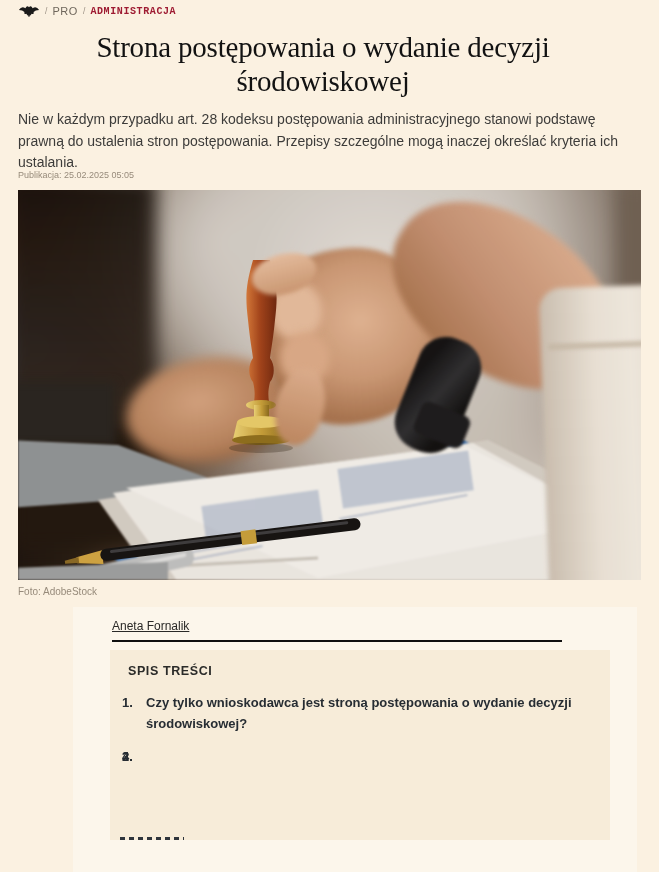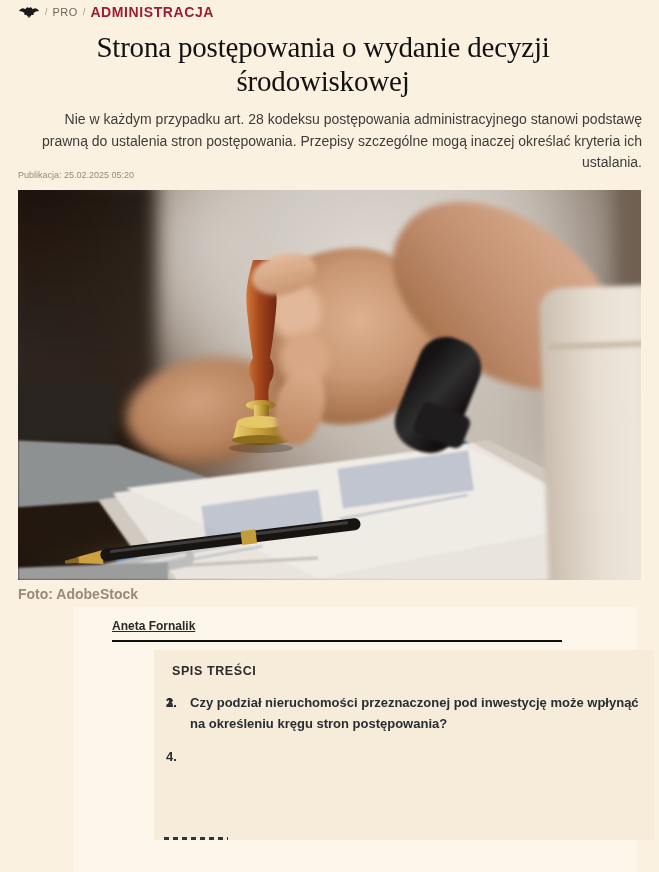--- a/index.html
+++ b/index.html
@@ -9,31 +9,31 @@
     font-family:"Liberation Sans", sans-serif;
     position:relative;
   }
   .page{position:relative;width:659px;height:872px;}
 
   
   .topbar{position:absolute;left:18px;top:4px;display:flex;align-items:center;gap:5px;}
   .eagle{width:22px;height:14px;display:block;}
   .crumb-sep{font-size:8.5px;color:#9a9083;}
   .crumb-pro{font-size:11px;color:#6f675c;letter-spacing:.6px;text-decoration:none;font-weight:400;}
-  .crumb-cat{font-size:14px;color:#9e1b32;letter-spacing:.6px;text-decoration:none;font-weight:700;}
+  .crumb-cat{font-size:10px;color:#9e1b32;letter-spacing:.6px;text-decoration:none;font-weight:700;font-family:Liberation Mono, monospace;}
 
   
   .title{
     position:absolute;left:18px;top:30px;width:610px;margin:0;
     font-family:"Liberation Serif", serif;font-weight:500;
     font-size:29px;line-height:1.18;color:#121212;letter-spacing:-.2px;text-align:center;
   }
   .lead{
     position:absolute;left:18px;top:109px;width:624px;margin:0;
-    font-size:14px;line-height:1.55;color:#3d3c3a;text-align:right;
+    font-size:14px;line-height:1.55;color:#3d3c3a;
   }
   .meta{position:absolute;left:18px;top:170px;font-size:9px;color:#978b7b;}
 
   
   .photo{position:absolute;left:18px;top:190px;width:623px;height:390px;overflow:hidden;background:#8d8379;}
   .photo *{position:absolute;}
   .ph-base{left:-15px;top:-15px;width:653px;height:420px;filter:blur(7px);
     background:
       radial-gradient(42% 55% at 57% 22%, #e6e3df 0%, #d6d2cd 45%, rgba(214,210,205,0) 100%),
       radial-gradient(30% 40% at 36% 16%, #dad6d1 0%, rgba(216,212,207,0) 100%),
@@ -64,28 +64,28 @@
     background:linear-gradient(180deg,#ecc4a6,#cf9b76);filter:blur(2px);}
   .ph-watch{left:388px;top:146px;width:64px;height:118px;border-radius:28px;transform:rotate(22deg);
     background:linear-gradient(110deg,#0e0f12 20%,#2a2c31 50%,#0b0c0e 80%);filter:blur(1.5px);}
   .ph-watchb{left:398px;top:218px;width:52px;height:34px;border-radius:8px;transform:rotate(22deg);
     background:#17181c;filter:blur(1.5px);}
   .ph-cup{left:526px;top:96px;width:150px;height:310px;border-radius:22px 26px 0 0;transform:rotate(-2deg);
     background:linear-gradient(90deg,#cfc5b8 0%,#efe9df 35%,#f6f1e9 60%,#e6ddd1 100%);filter:blur(2.5px);}
   .ph-cupseam{left:530px;top:152px;width:146px;height:5px;background:#c9bead;filter:blur(2px);transform:rotate(-2deg);}
   .ph-tone{left:0;top:0;width:623px;height:390px;background:rgba(124,84,44,.07);}
 
-  .credit{position:absolute;left:18px;top:586px;font-size:14px;color:#978b7b;font-weight:bold;}
+  .credit{position:absolute;left:18px;top:586px;font-size:10px;color:#978b7b;}
 
   
   .lower{position:absolute;left:73px;top:607px;width:564px;height:265px;background:#fcf6eb;}
-  .author{position:absolute;left:39px;top:12px;margin:0;font-size:12px;font-weight:700;color:#2a2927;}
+  .author{position:absolute;left:39px;top:12px;margin:0;font-size:12px;font-weight:400;color:#2a2927;}
   .rule{position:absolute;left:39px;top:33px;width:450px;height:2px;background:#101010;}
 
-  .toc{position:absolute;left:37px;top:43px;width:500px;height:190px;background:#f7ecd9;overflow:hidden;margin-left:44px;}
+  .toc{position:absolute;left:37px;top:43px;width:500px;height:190px;background:#f7ecd9;overflow:hidden;}
   .toc-heading{margin:14px 0 15px 18px;font-size:12.5px;font-weight:700;letter-spacing:.6px;color:#2b2b29;}
   .toc-list{list-style:none;margin:0;padding:0 6px 0 12px;}
   .toc-list li{position:relative;padding-left:24px;margin-bottom:12px;
     font-size:13px;font-weight:700;line-height:1.6;color:#272d33;cursor:pointer;}
   .toc-num{position:absolute;left:0;top:0;}
   .toc-sliver{position:absolute;left:10px;bottom:0;width:64px;height:3px;
     background:repeating-linear-gradient(90deg,#2f343b 0 5px, transparent 5px 9px);}
 </style>
 </head>
 <body>
@@ -99,21 +99,21 @@
       </svg>
     </a>
     <span class="crumb-sep">/</span>
     <a href="#" class="crumb-pro">PRO</a>
     <span class="crumb-sep">/</span>
     <a href="#" class="crumb-cat">ADMINISTRACJA</a>
   </nav>
 
   <h1 class="title">Strona postępowania o wydanie decyzji środowiskowej</h1>
   <p class="lead">Nie w każdym przypadku art. 28 kodeksu postępowania administracyjnego stanowi podstawę prawną do ustalenia stron postępowania. Przepisy szczególne mogą inaczej określać kryteria ich ustalania.</p>
-  <div class="meta">Publikacja: 25.02.2025 05:20</div>
+  <div class="meta">Publikacja: 25.02.2025 05:05</div>
 
   <div class="photo">
     <div class="ph-base"></div>
     <div class="ph-darkleft"></div>
     <div class="ph-darkbl"></div>
     <div class="ph-tr"></div>
     <div class="ph-lefthand"></div>
     <div class="ph-kbd"></div>
 
     <svg class="ph-papers" viewBox="0 0 623 390">
@@ -187,27 +187,27 @@
 
   <section class="lower">
     <a href="#" class="author">Aneta Fornalik</a>
     <div class="rule"></div>
 
     <div class="toc">
       <div class="toc-heading">SPIS TREŚCI</div>
       <ol class="toc-list">
         <li>
           <span class="toc-num">1.</span>
+          <span>Czy tylko wnioskodawca jest stroną postępowania o wydanie decyzji środowiskowej?</span>
         </li>
         <li>
           <span class="toc-num">2.</span>
         </li>
         <li>
           <span class="toc-num">3.</span>
-          <span>Czy podział nieruchomości przeznaczonej pod inwestycję może wpłynąć na określeniu kręgu stron postępowania?</span>
         </li>
         <li>
           <span class="toc-num">4.</span>
         </li>
       </ol>
       <div class="toc-sliver"></div>
     </div>
   </section>
 
 </div>

